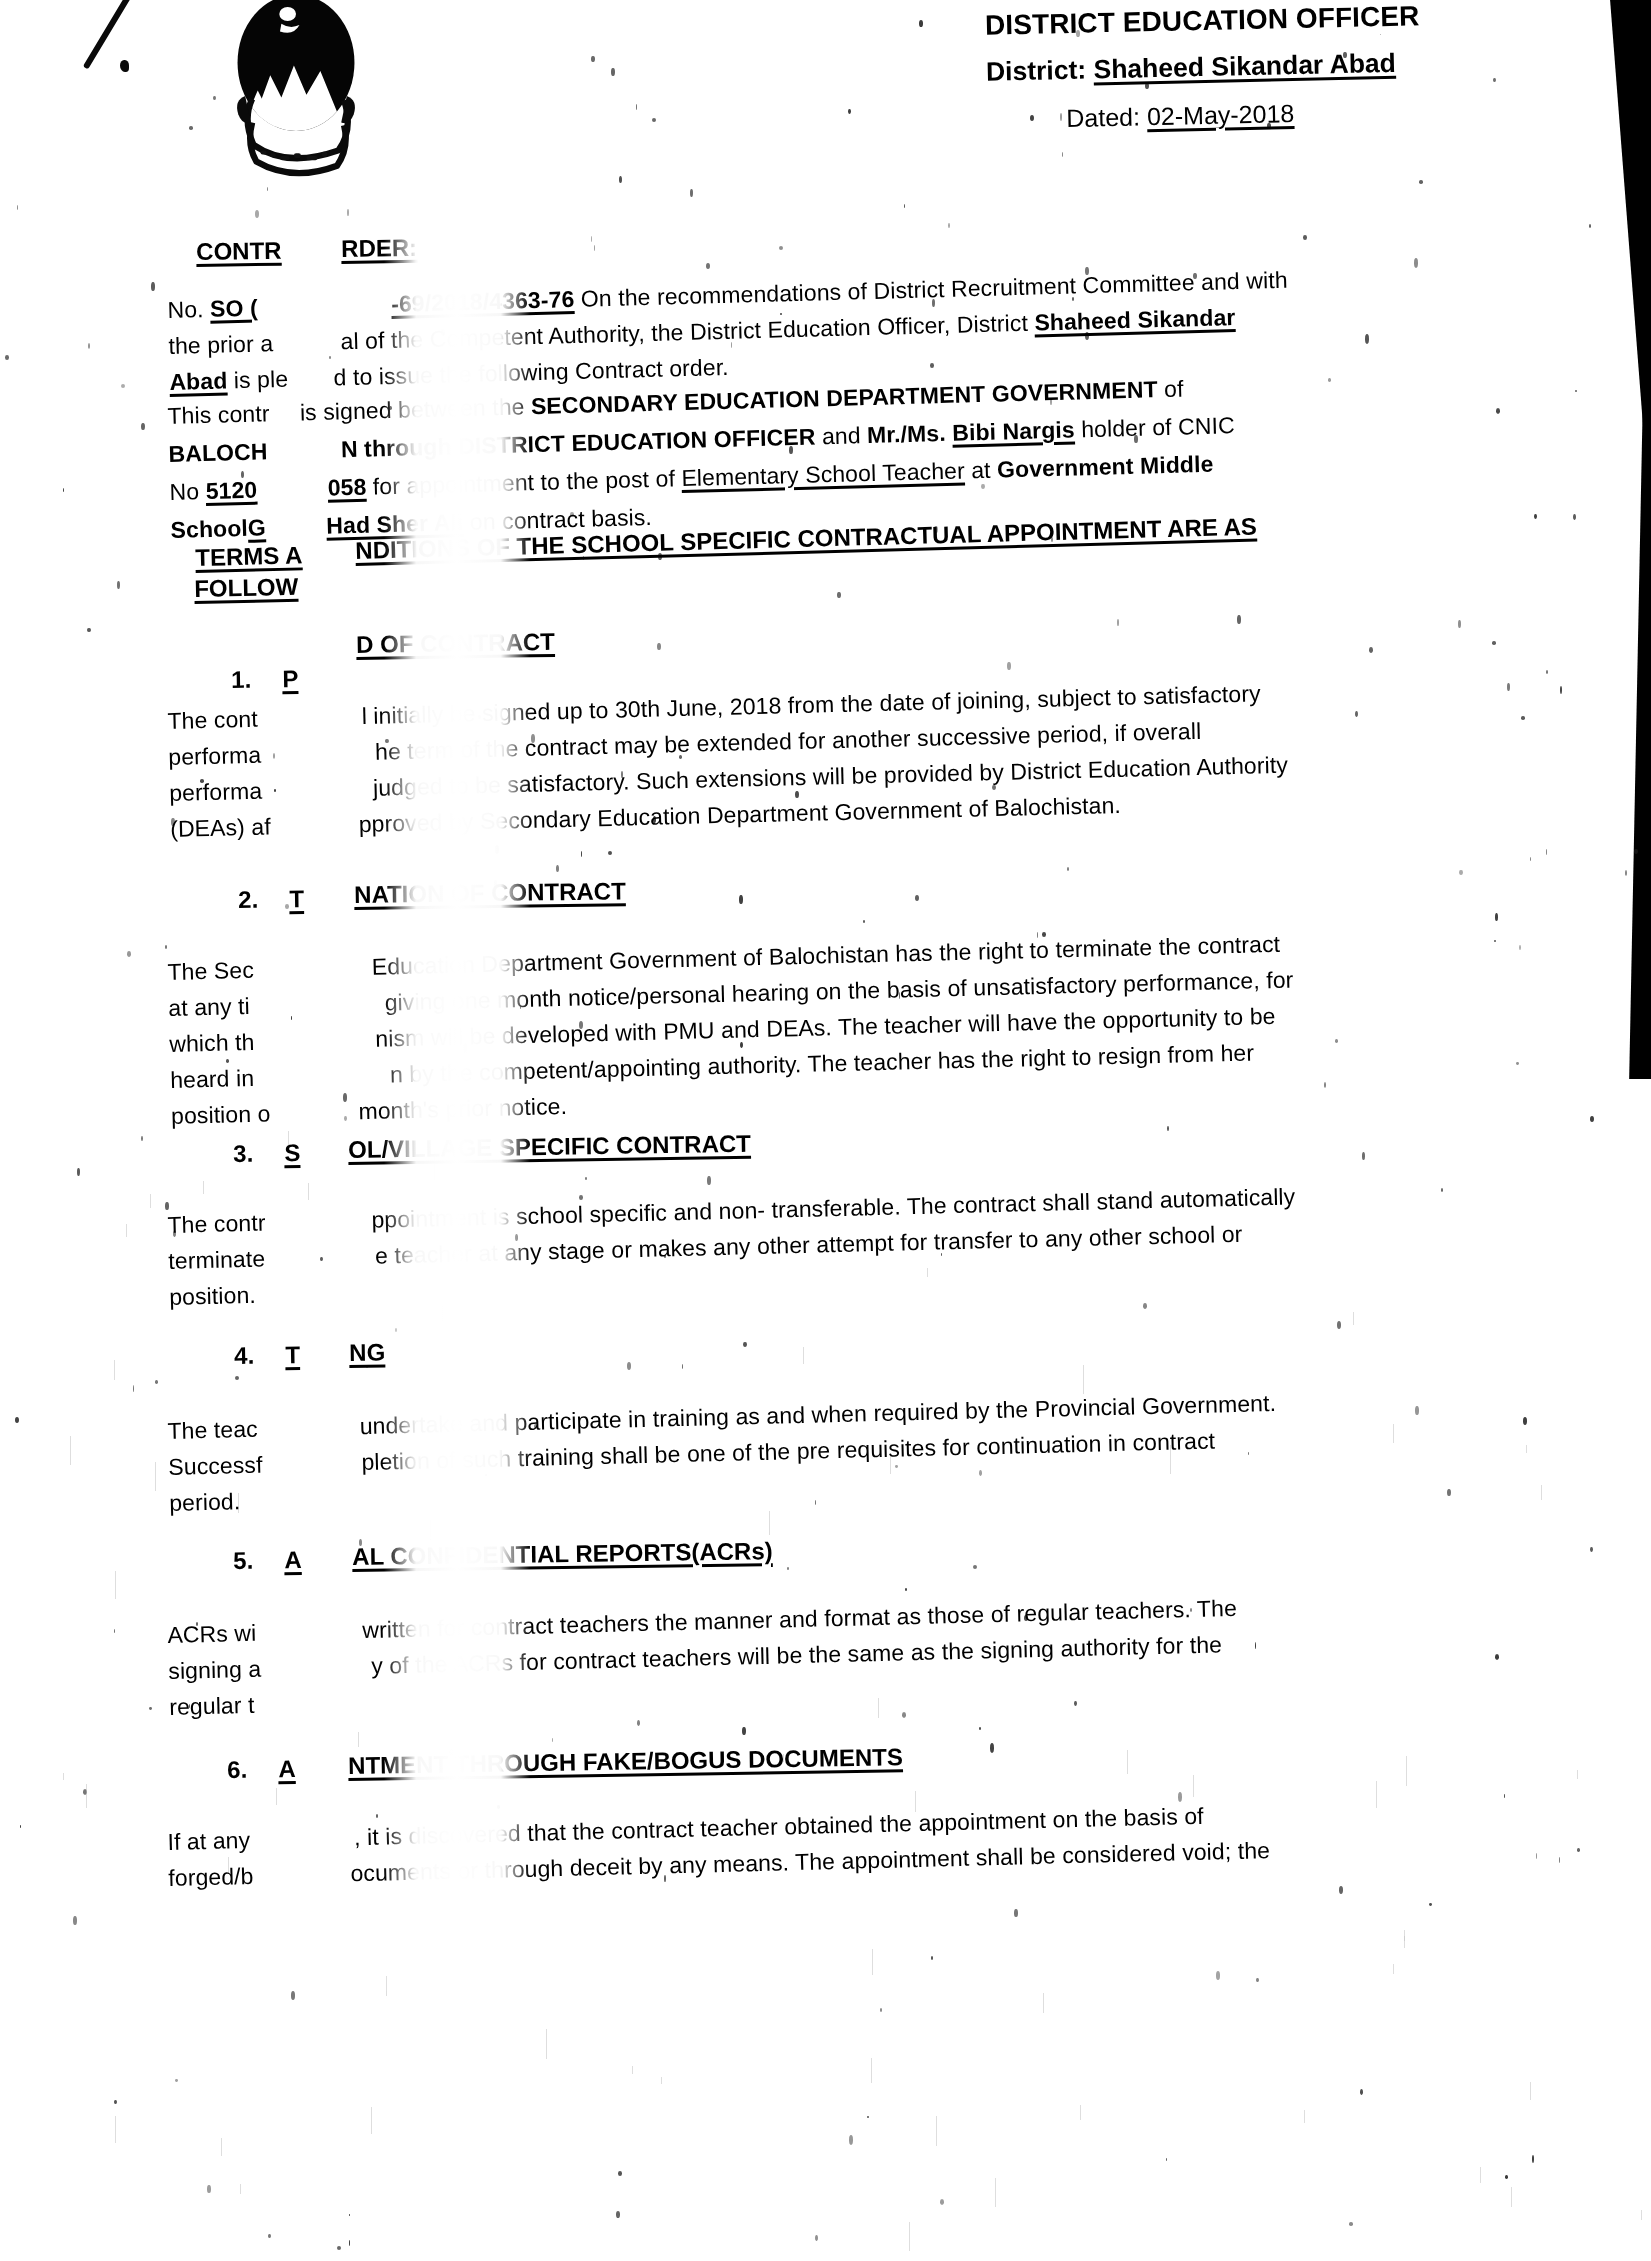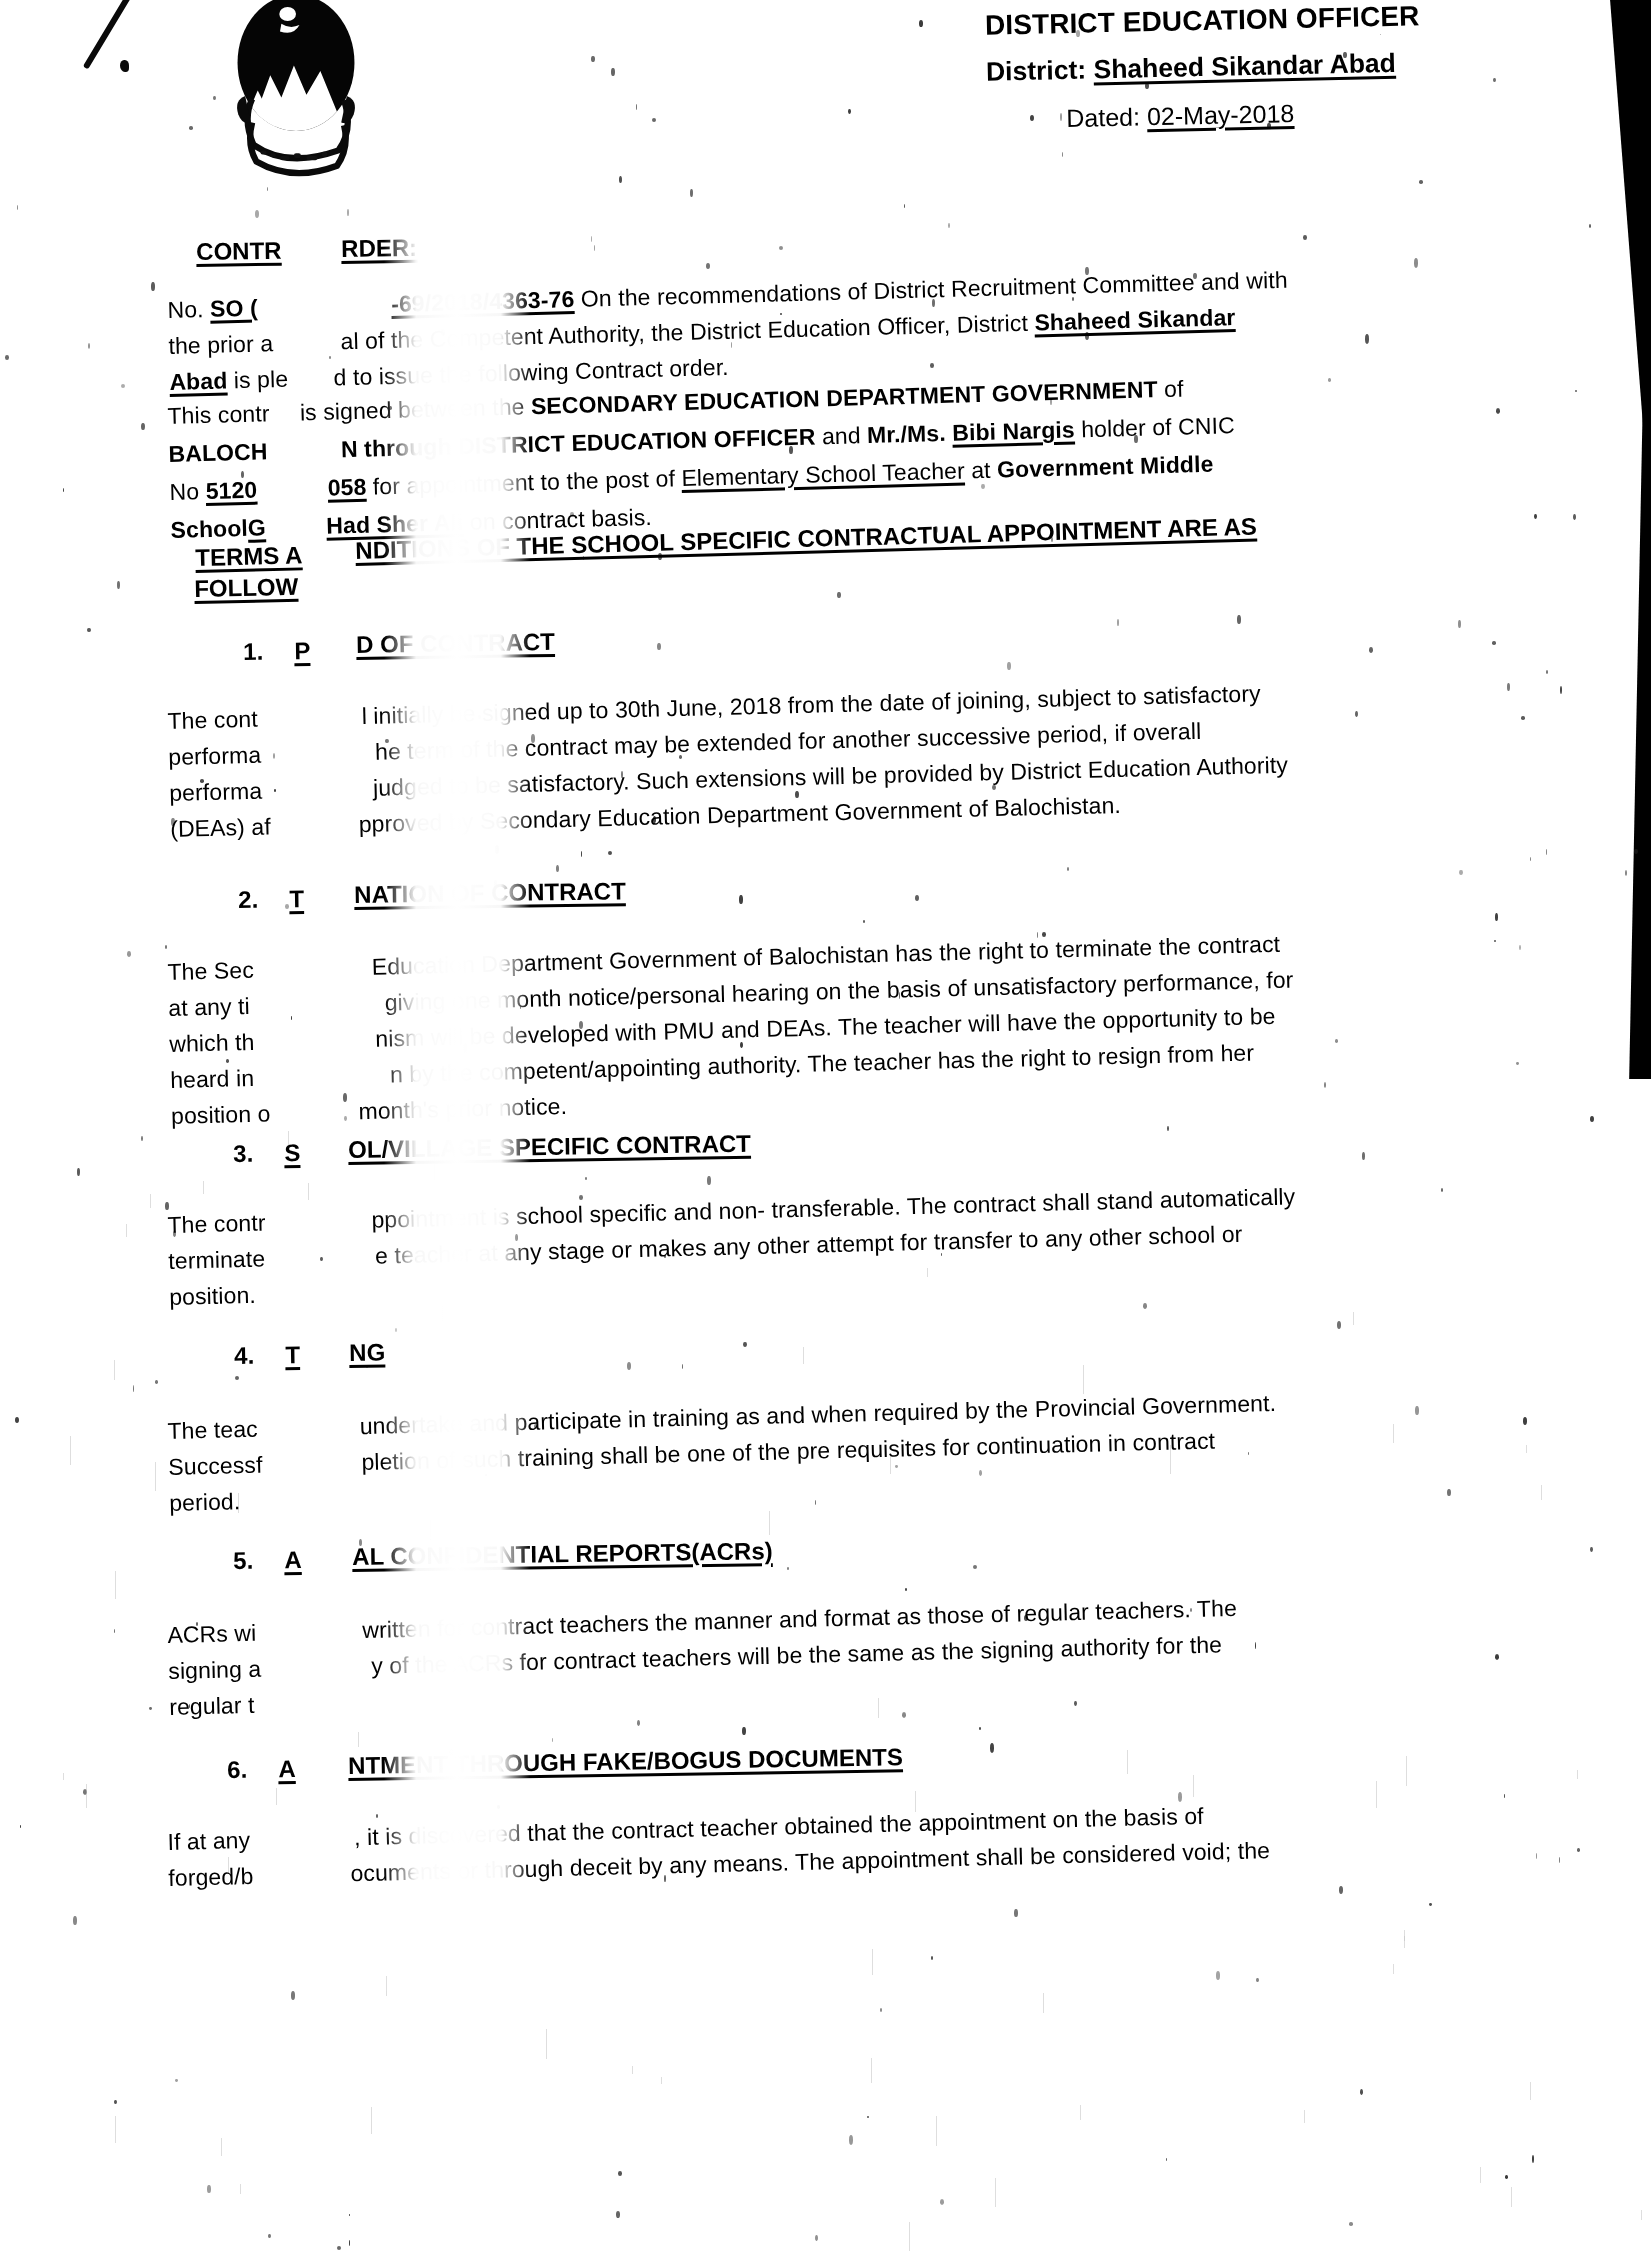--- a/index.html
+++ b/index.html
@@ -233,21 +233,21 @@
     <div class="blk hd" style="left:195px;top:544px;transform:rotate(-1.4deg);">
       <span class="ul">TERMS A</span>
     </div>
     <div class="blk hd" style="left:355px;top:537px;transform:rotate(-1.55deg);">
       <span class="ul">NDITIONS OF THE SCHOOL SPECIFIC CONTRACTUAL APPOINTMENT ARE AS</span>
     </div>
     <div class="blk hd" style="left:194px;top:575px;transform:rotate(-1.2deg);">
       <span class="ul">FOLLOW</span>
     </div>
 
-    <div class="blk" style="left:231px;top:638px;transform:rotate(-0.8deg);margin-left:12px;">
+    <div class="blk" style="left:231px;top:666px;transform:rotate(-0.8deg);">
       <span class="num">1.</span>
       <span class="hd ul" style="margin-left:28px">P</span>
     </div>
     <div class="blk hd" style="left:356px;top:631px;transform:rotate(-0.9deg);">
       <span class="ul">D OF CONTRACT</span>
     </div>
     <div class="para" style="left:167px;top:703px;transform:rotate(-1.45deg);">
       <span class="ln"><span>The cont</span><span style="display:inline-block;width:104px"></span><span>l initially be signed up to 30th June, 2018 from the date of joining, subject to satisfactory</span></span>
       <span class="ln"><span>performa</span><span style="display:inline-block;width:114px"></span><span>he term of the contract may be extended for another successive period, if overall</span></span>
       <span class="ln"><span>performa</span><span style="display:inline-block;width:111px"></span><span>judged to be satisfactory. Such extensions will be provided by District Education Authority</span></span>

